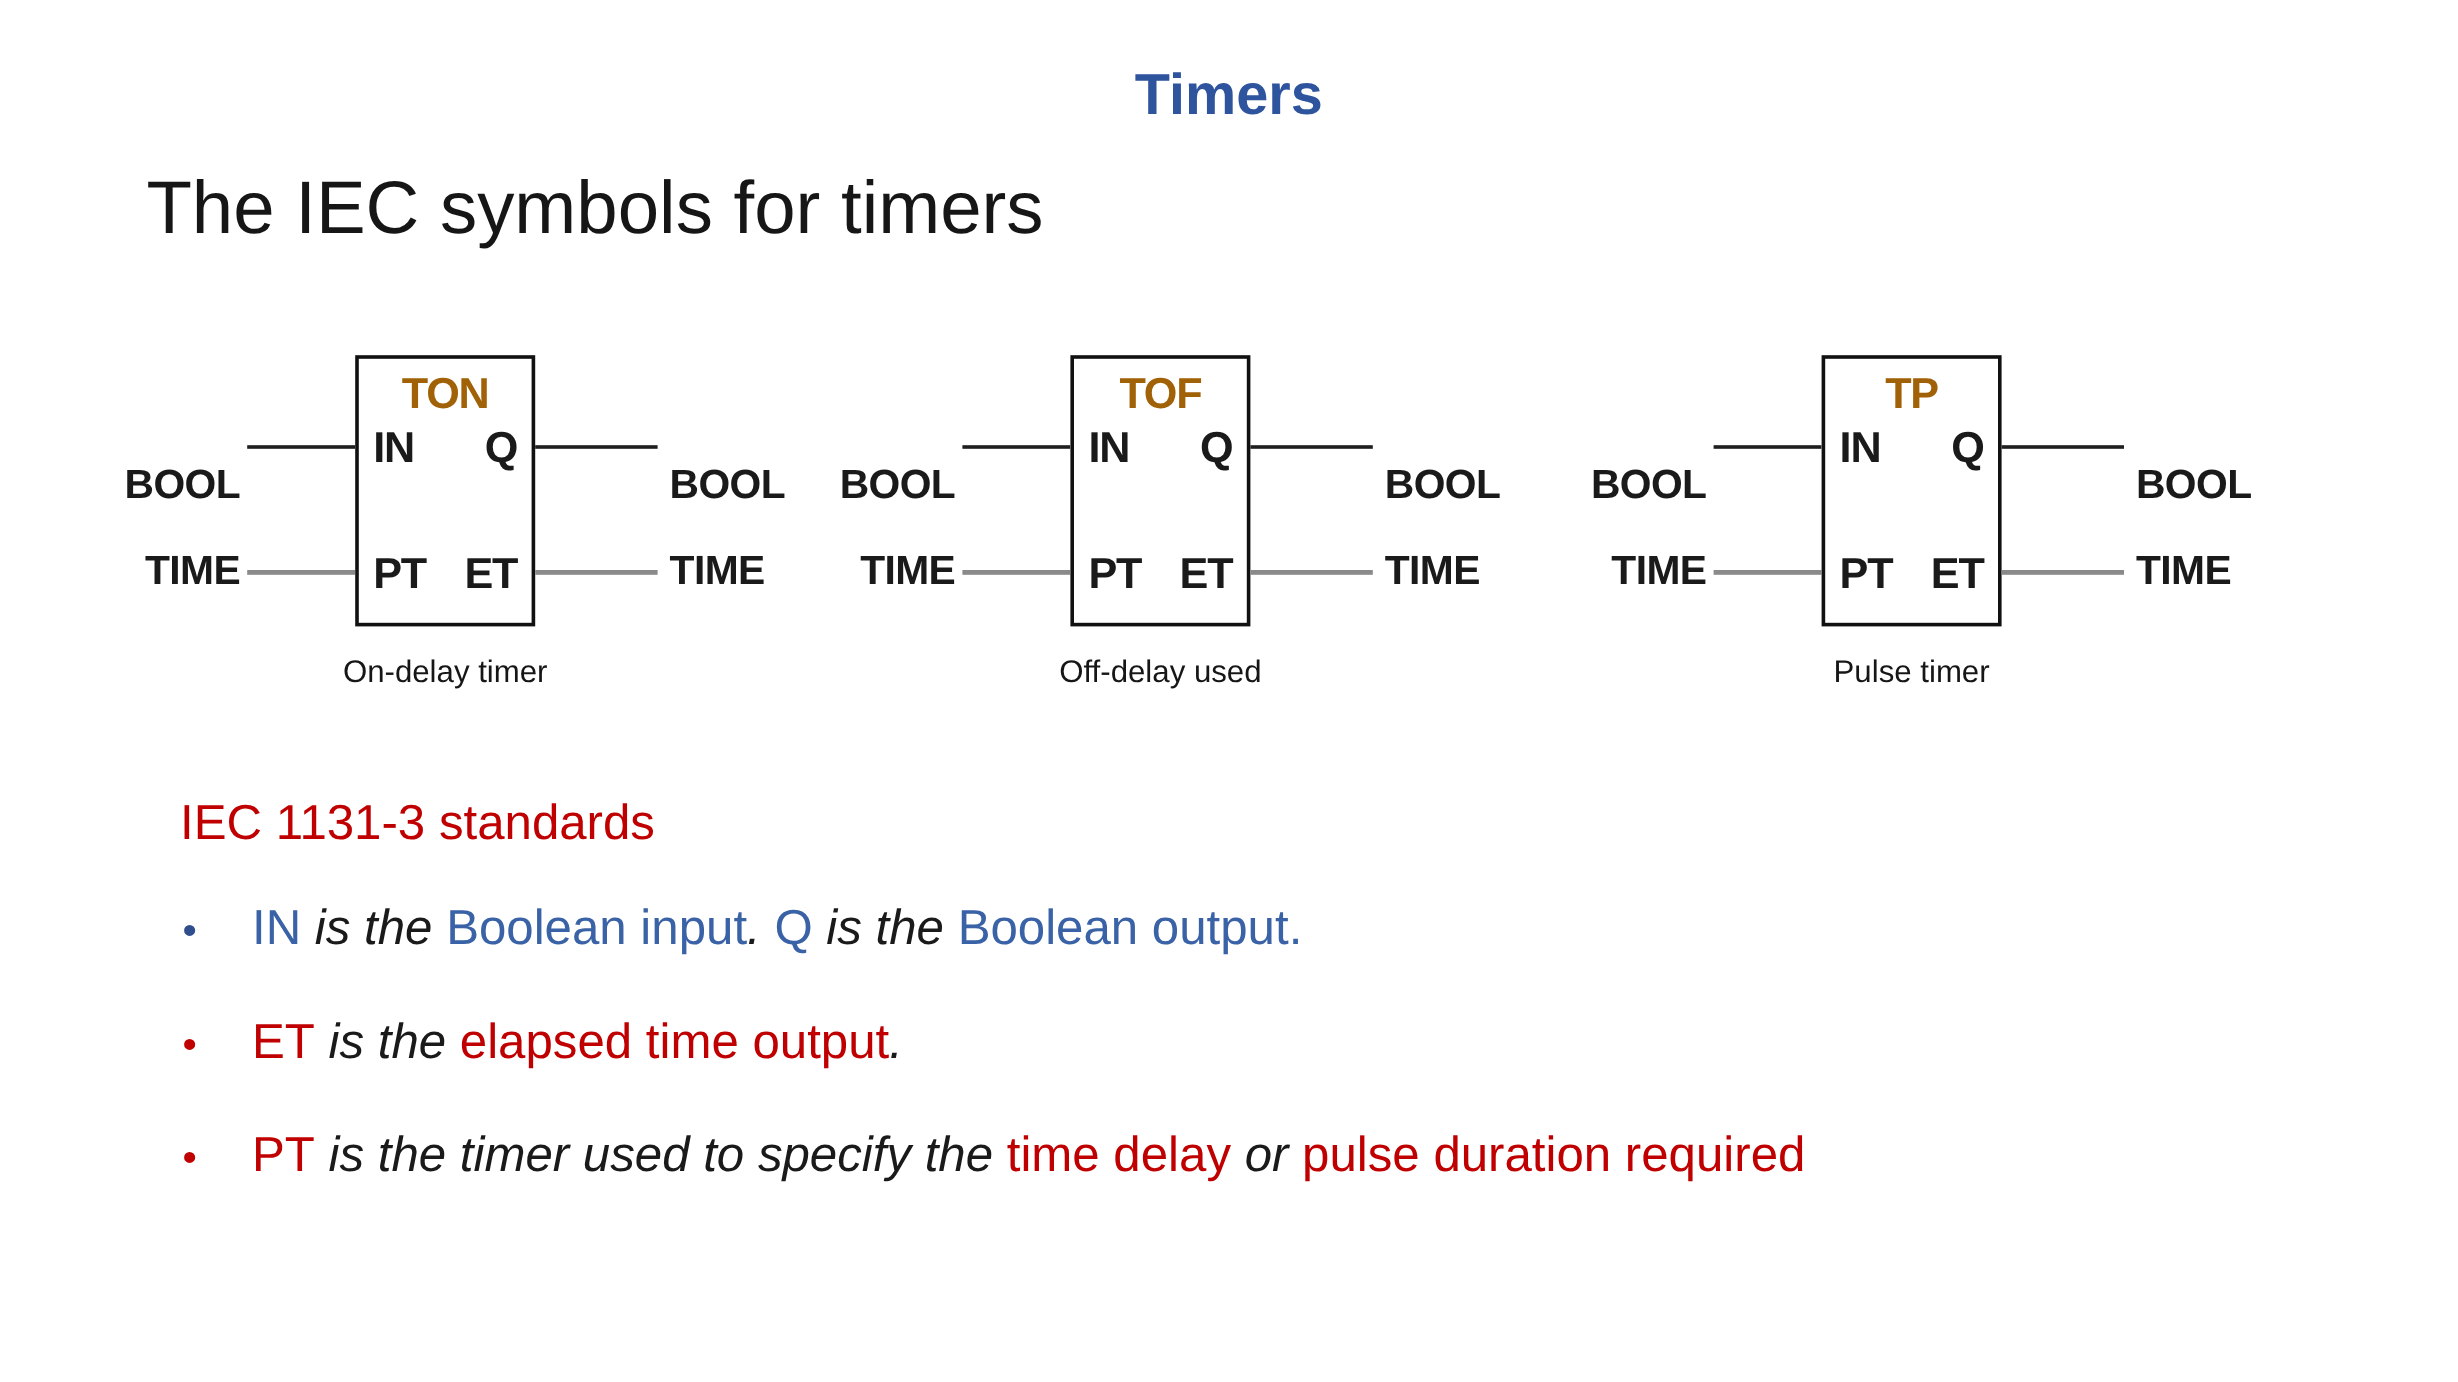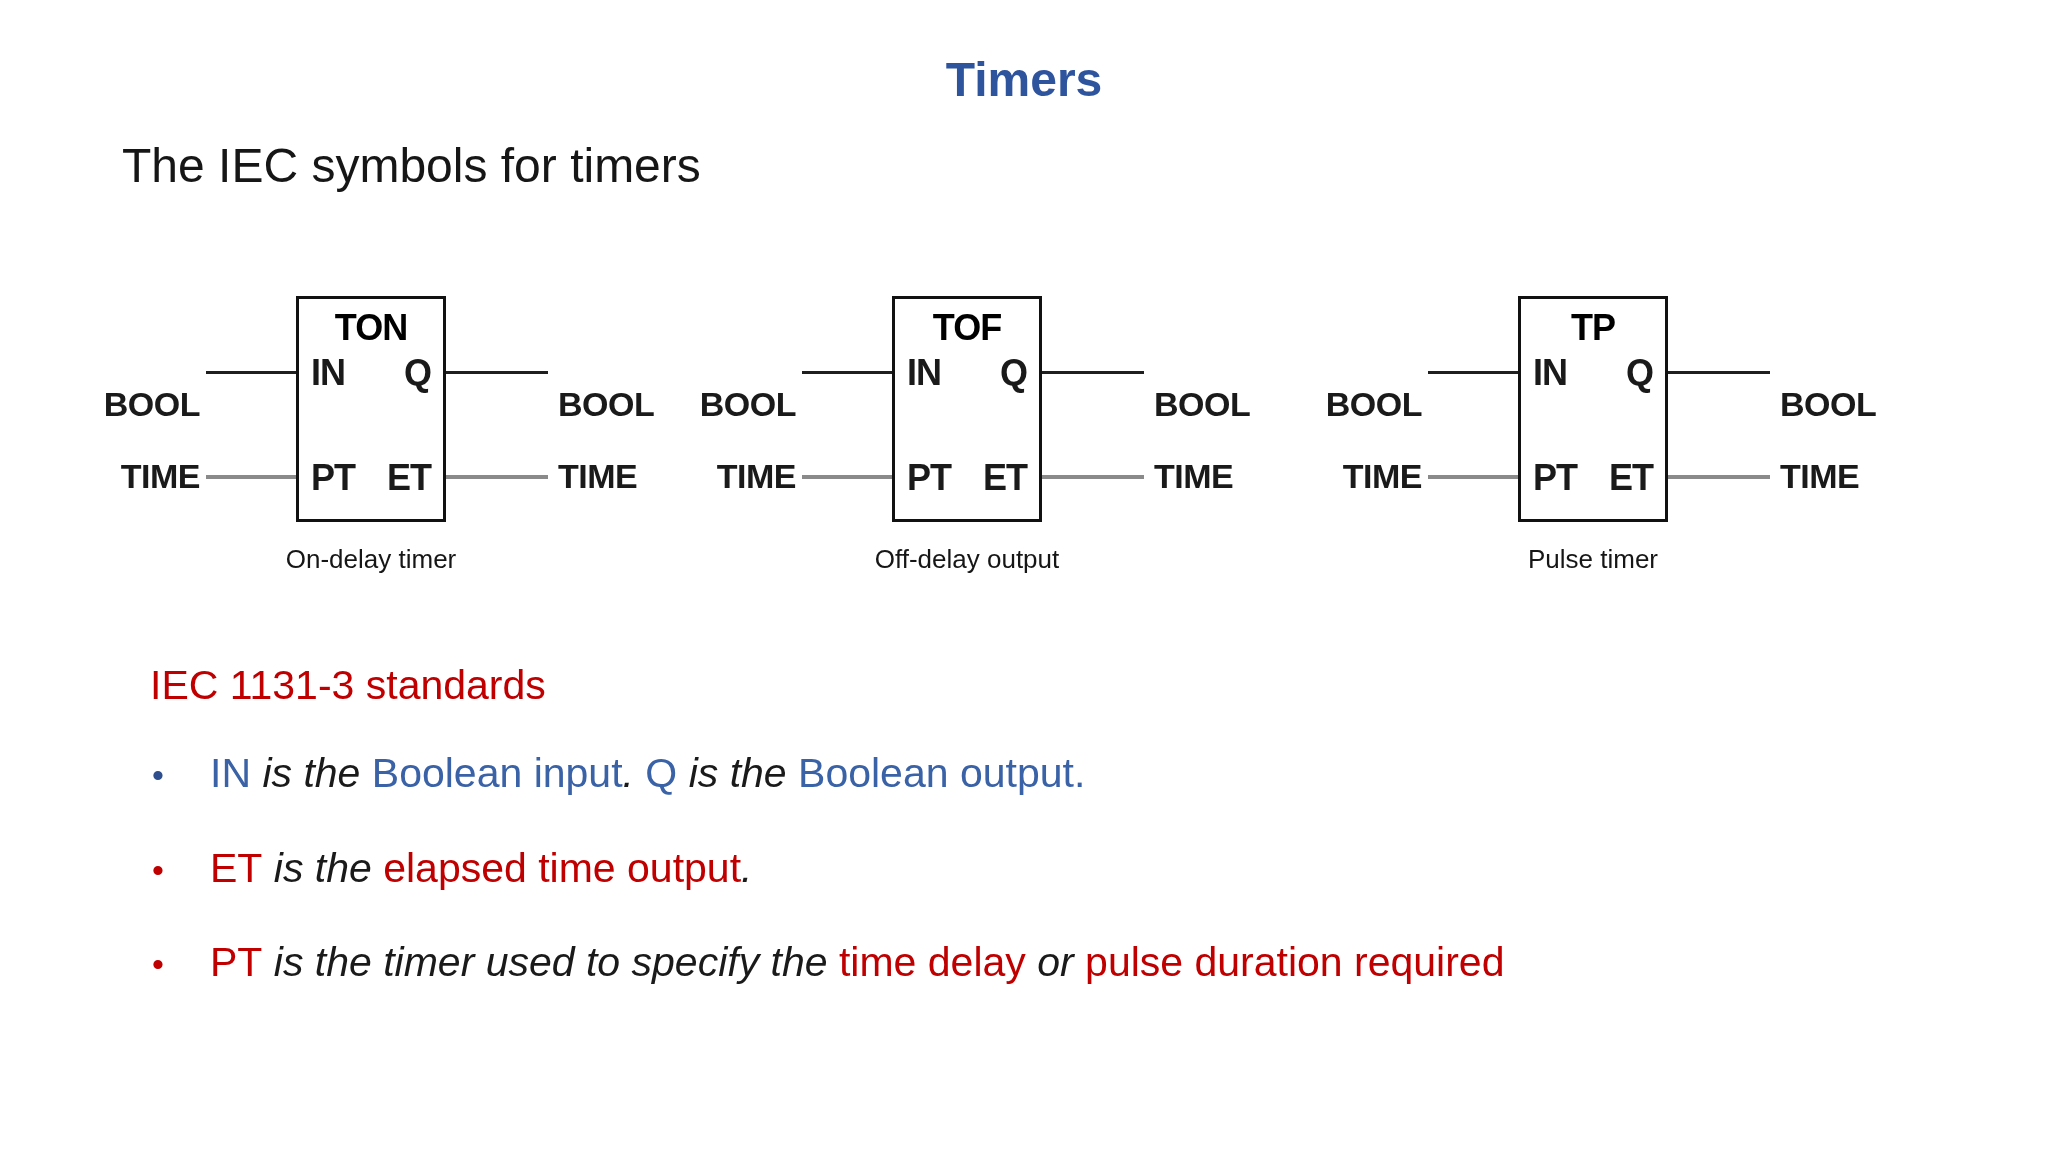--- a/index.html
+++ b/index.html
@@ -6,21 +6,21 @@
   .slide{
     position:relative; width:2048px; height:1152px; background:#ffffff;
     font-family:"Liberation Sans", sans-serif; overflow:hidden;border-radius:32px;
   }
   .page-title{
     position:absolute; top:52px; left:0; width:100%; text-align:center;
     font-size:48px; font-weight:bold; color:#2F549E; letter-spacing:0px;
   }
   .subtitle{
     position:absolute; top:138px; left:122px;
-    font-size:48px; color:#161616;
+    font-size:62px; color:#161616;
   }
   
   .timer{ position:absolute; top:296px; width:572px; height:300px; }
   .timer.t0{ left:96px; }
   .timer.t1{ left:692px; }
   .timer.t2{ left:1318px; }
   .sig{
     position:absolute; font-size:34px; font-weight:bold; color:#1a1a1a;
     letter-spacing:-0.5px; white-space:nowrap;
   }
@@ -32,21 +32,21 @@
   .wire.bool{ height:3px; background:#1f1f1f; top:75px; }
   .wire.time{ height:4px; background:#8a8a8a; top:179px; }
   .wire.wl{ left:110px; width:90px; }
   .wire.wr{ left:350px; width:102px; }
   .tbox{
     position:absolute; left:200px; top:0; width:150px; height:226px;
     border:3px solid #111; box-sizing:border-box; background:#ffffff;
   }
   .tname{
     position:absolute; top:8px; left:0; width:144px; text-align:center;
-    font-size:36px; font-weight:bold; color:#000000; letter-spacing:-1px;
+    font-size:36px; font-weight:bold; color:#a16207; letter-spacing:-1px;
   }
   .port{
     position:absolute; font-size:36px; font-weight:bold; color:#1a1a1a;
     letter-spacing:-1px;
   }
   .port.pl{ left:12px; }
   .port.pr{ right:12px; }
   .port.r1{ top:53px; }
   .port.r2{ top:158px; }
   .tcaption{
@@ -108,21 +108,21 @@
       <div class="tname">TOF</div>
       <span class="port pl r1">IN</span>
       <span class="port pr r1">Q</span>
       <span class="port pl r2">PT</span>
       <span class="port pr r2">ET</span>
     </div>
     <div class="wire bool wr"></div>
     <div class="wire time wr"></div>
     <span class="sig r row1">BOOL</span>
     <span class="sig r row2">TIME</span>
-    <div class="tcaption">Off-delay output</div>
+    <div class="tcaption">Off-delay used</div>
   </div>
 
   <div class="timer t2">
     <span class="sig l row1">BOOL</span>
     <span class="sig l row2">TIME</span>
     <div class="wire bool wl"></div>
     <div class="wire time wl"></div>
     <div class="tbox">
       <div class="tname">TP</div>
       <span class="port pl r1">IN</span>

